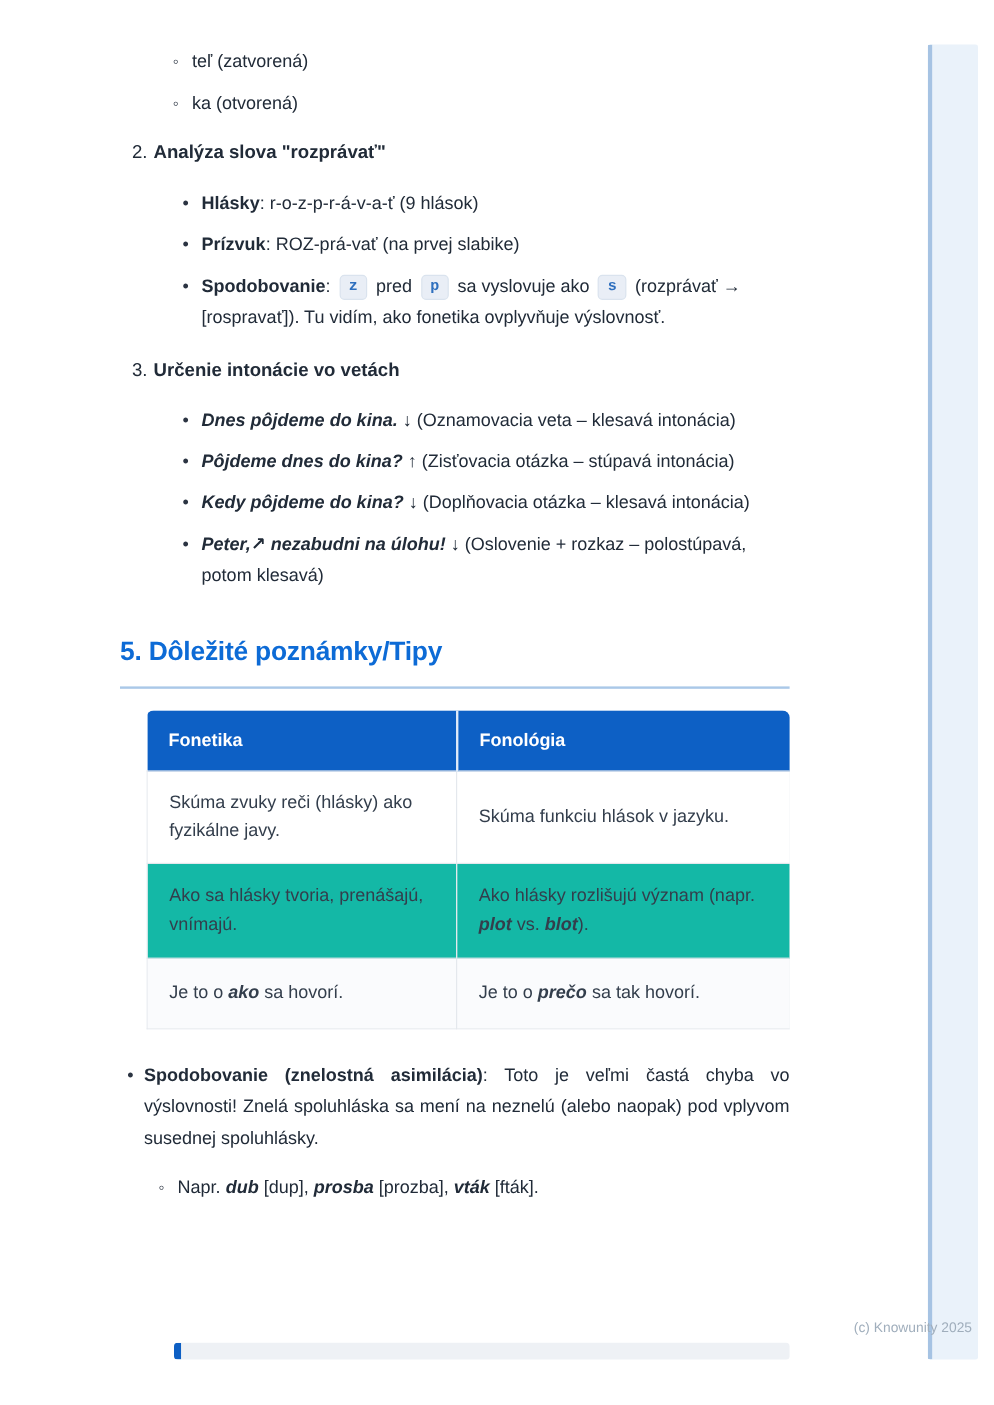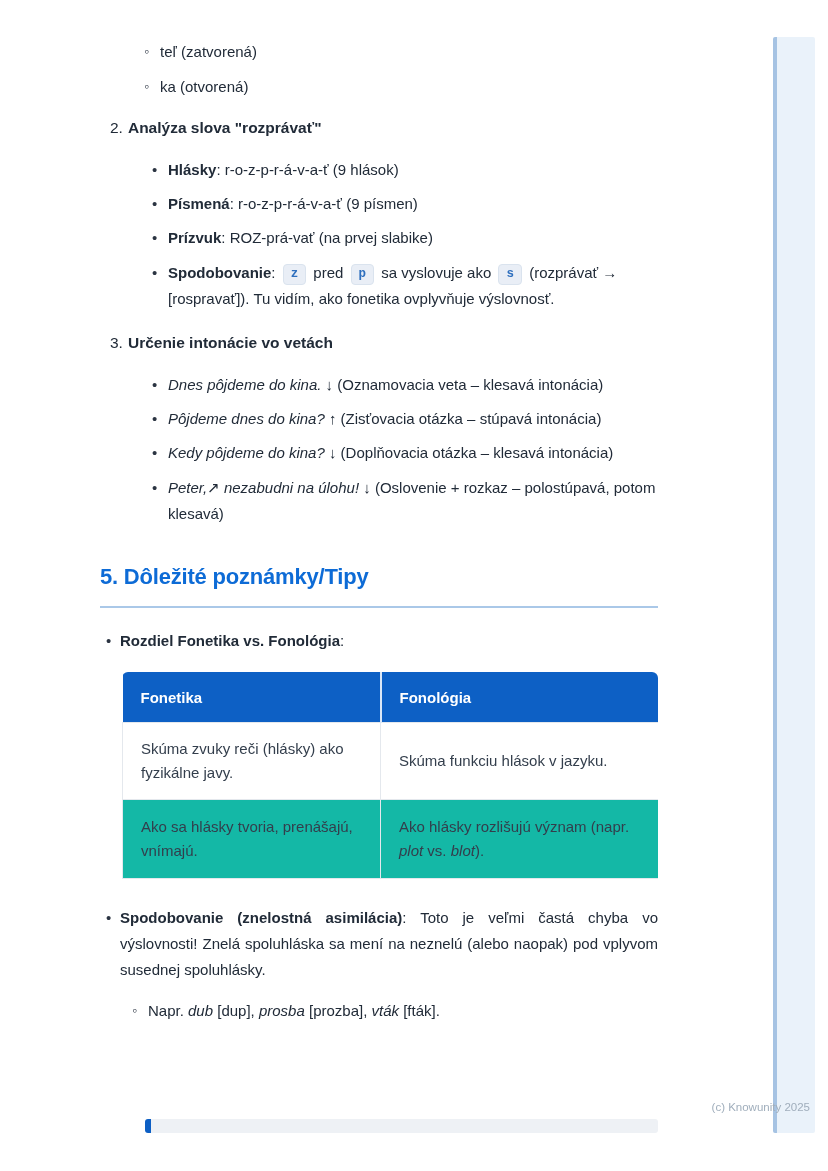--- a/index.html
+++ b/index.html
@@ -35,21 +35,21 @@
   .blist-inner li{position:relative;padding-left:68px;font-size:15px;line-height:23px;margin-bottom:11px;}
   .blist-inner li.wrap{line-height:26px;}
   .blist-inner li::before{content:"•";position:absolute;left:52px;top:0;color:#2b3442;}
   .blab{font-weight:700;}
 
   
   .blist-outer{list-style:none;margin:0;padding:0;}
   .blist-outer>li{position:relative;padding-left:20px;font-size:15px;line-height:26px;}
   .blist-outer>li::before{content:"•";position:absolute;left:6px;top:0;color:#2b3442;}
 
-  .it{font-style:italic;}
+  .it{font-style:italic;font-weight:bold;}
 
   .code{
     display:inline-block;font-family:"Liberation Mono","DejaVu Sans Mono",monospace;
     font-size:12.5px;font-weight:700;color:var(--code-text-blue);
     background:#e9eef6;border:1px solid #dae3ee;border-radius:4px;
     padding:1px 7px;margin:0 3px;line-height:17px;vertical-align:1px;
   }
 
   .h2{
     margin:34px 0 0 0;font-size:22px;line-height:32px;font-weight:700;
@@ -113,23 +113,20 @@
 
     <p class="olhead mt-sec">
       <span class="num">2.</span><span class="ttl">Analýza slova "rozprávať"</span>
     </p>
 
     <ul class="blist-inner">
       <li>
         <span class="blab">Hlásky</span><span>: r-o-z-p-r-á-v-a-ť (9 hlások)</span>
       </li>
       <li>
-        <span class="blab">Písmená</span><span>: r-o-z-p-r-á-v-a-ť (9 písmen)</span>
-      </li>
-      <li>
         <span class="blab">Prízvuk</span><span>: ROZ-prá-vať (na prvej slabike)</span>
       </li>
       <li class="wrap">
         <span class="blab">Spodobovanie</span><span>: </span><span class="code">z</span><span> pred </span><span class="code">p</span><span> sa vyslovuje ako </span><span class="code">s</span><span> (rozprávať → [rospravať]). Tu vidím, ako fonetika ovplyvňuje výslovnosť.</span>
       </li>
     </ul>
 
     <p class="olhead mt-sec3">
       <span class="num">3.</span><span class="ttl">Určenie intonácie vo vetách</span>
     </p>
@@ -145,25 +142,20 @@
         <span class="it">Kedy pôjdeme do kina?</span><span> ↓ (Doplňovacia otázka – klesavá intonácia)</span>
       </li>
       <li class="wrap">
         <span class="it">Peter,↗ nezabudni na úlohu!</span><span> ↓ (Oslovenie + rozkaz – polostúpavá, potom klesavá)</span>
       </li>
     </ul>
 
     <h2 class="h2">5. Dôležité poznámky/Tipy</h2>
     <hr class="divider">
 
-    <ul class="blist-outer rozdiel">
-      <li>
-        <span class="blab">Rozdiel Fonetika vs. Fonológia</span><span>:</span>
-      </li>
-    </ul>
 
     <div class="tblwrap">
       <table class="cmp">
         <colgroup>
             <col class="c1">
             <col class="c2">
           </colgroup>
         <tbody>
             <tr>
           <th>Fonetika</th>
@@ -172,20 +164,28 @@
         <tr class="r1">
           <td>Skúma zvuky reči (hlásky) ako fyzikálne javy.</td>
           <td>Skúma funkciu hlások v jazyku.</td>
         </tr>
         <tr class="r2">
           <td>Ako sa hlásky tvoria, prenášajú, vnímajú.</td>
           <td>
             <span>Ako hlásky rozlišujú význam (napr. </span><span class="it">plot</span><span> vs. </span><span class="it">blot</span><span>).</span>
           </td>
         </tr>
+        <tr class="r3">
+          <td>
+            <span>Je to o </span><span class="it">ako</span><span> sa hovorí.</span>
+          </td>
+          <td>
+            <span>Je to o </span><span class="it">prečo</span><span> sa tak hovorí.</span>
+          </td>
+        </tr>
       </tbody>
         </table>
     </div>
 
     <ul class="blist-outer spod2">
       <li>
         <span class="blab">Spodobovanie (znelostná asimilácia)</span><span>: Toto je veľmi častá chyba vo výslovnosti! Znelá spoluhláska sa mení na neznelú (alebo naopak) pod vplyvom susednej spoluhlásky.</span>
       </li>
     </ul>
 

